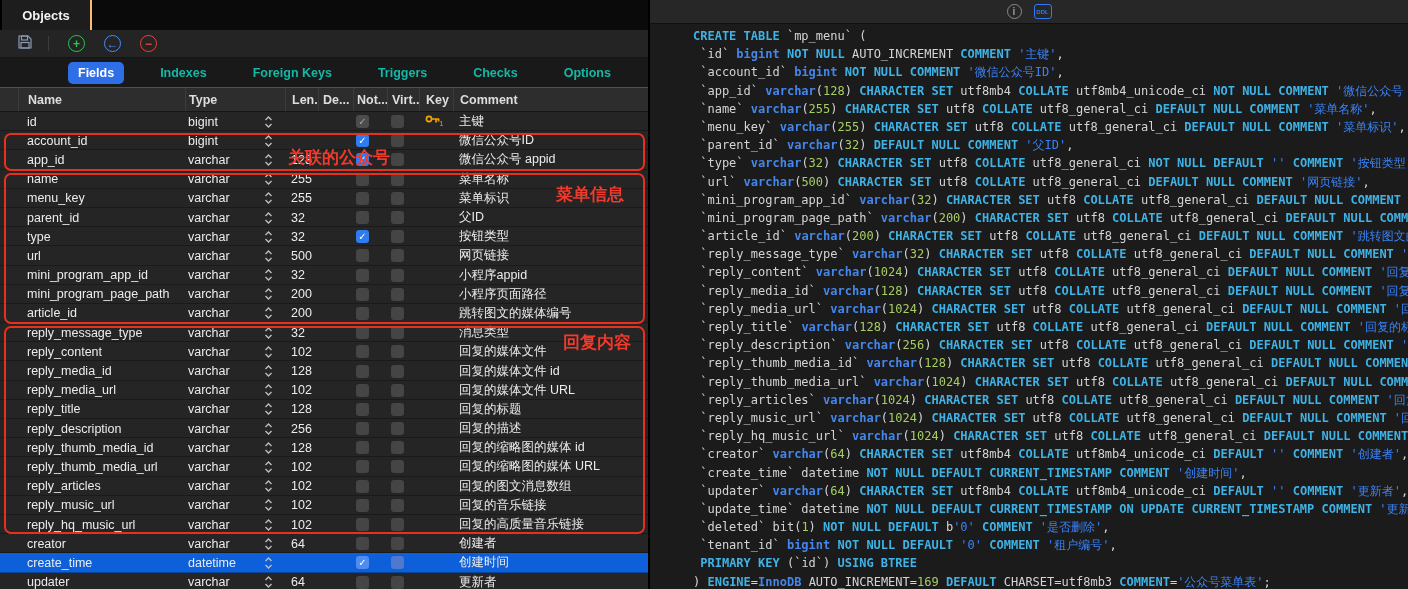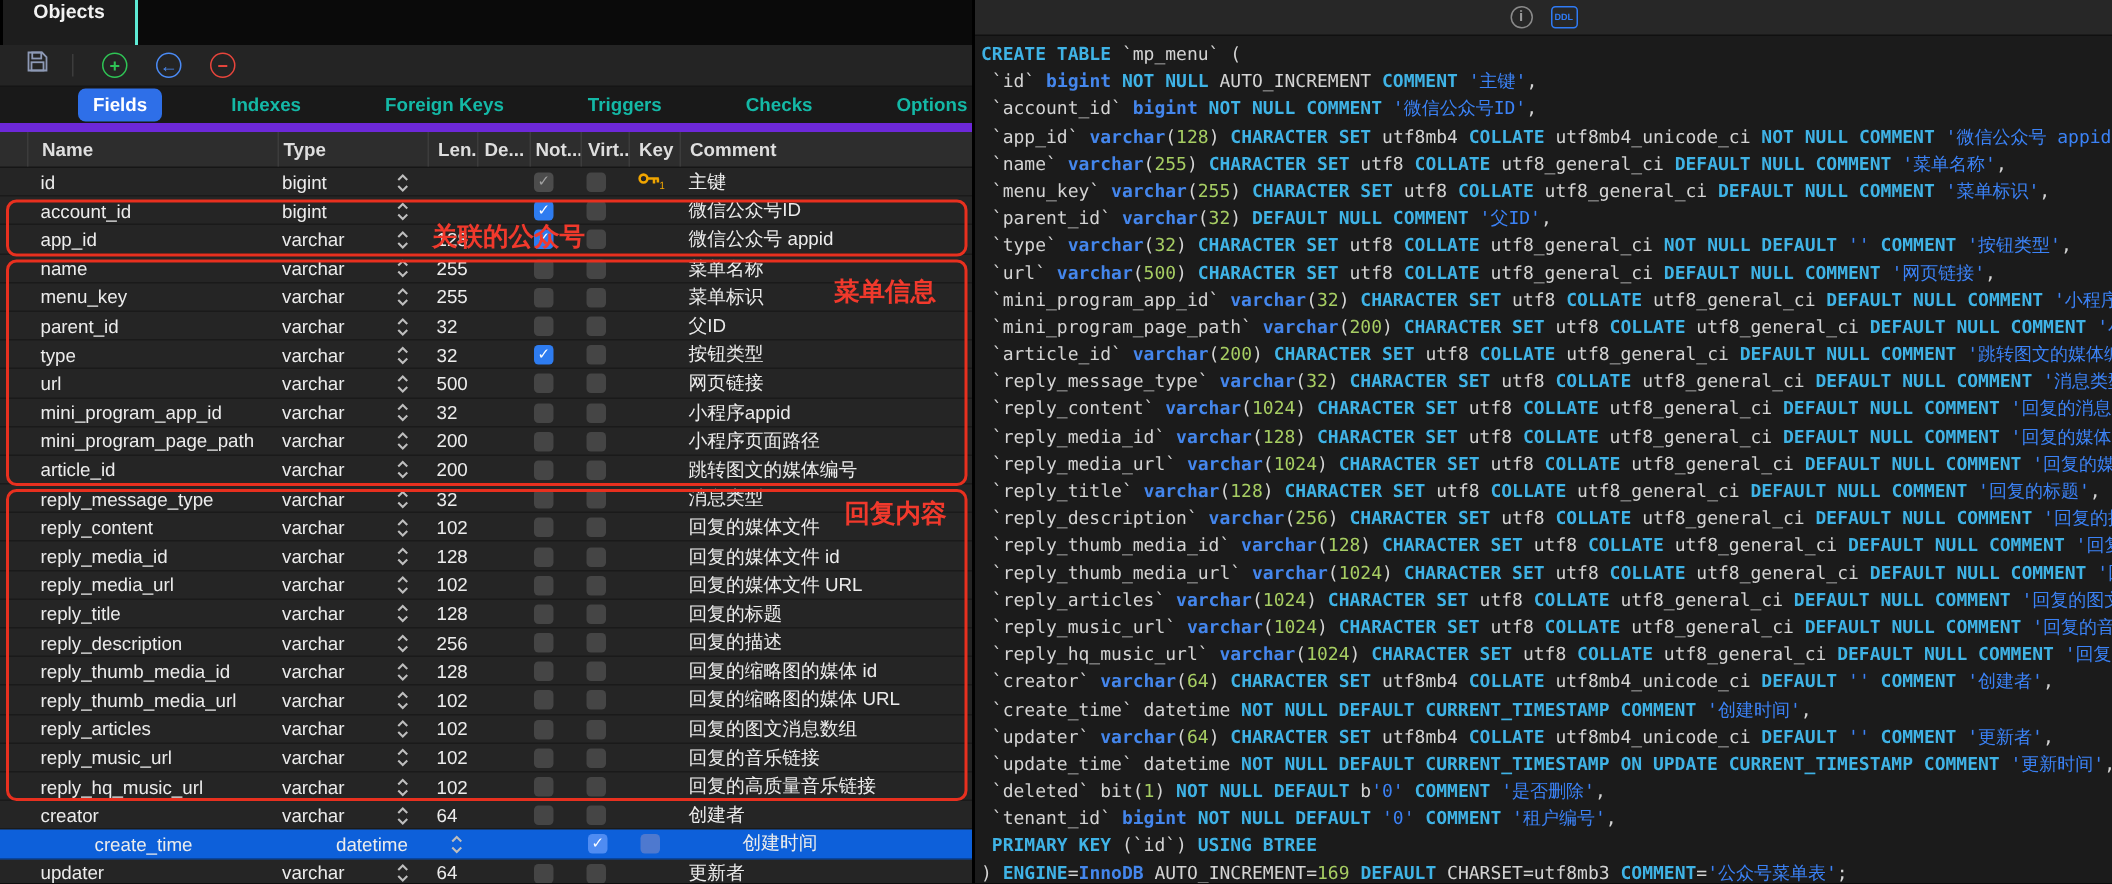--- a/index.html
+++ b/index.html
@@ -2,46 +2,46 @@
 <html><head>
 <meta charset="utf-8">
 <style>
   html,body{margin:0;padding:0;background:#000;}
   *{box-sizing:border-box;}
   .app{width:1408px;height:589px;display:flex;position:relative;overflow:hidden;
        font-family:"Liberation Sans",sans-serif;background:#1b1b1b;}
   
   .left{width:648px;height:589px;position:relative;background:#252525;flex:none;overflow:hidden;}
   .tabstrip{height:30px;background:#0a0a0a;display:flex;align-items:stretch;}
-  .wtab{display:flex;align-items:flex-start;background:#1d1d1d;border-right:2px solid #5eead4;color:#f2f2f2;
+  .wtab{display:flex;align-items:center;background:#1d1d1d;border-right:2px solid #fdba74;color:#f2f2f2;
         font-size:13px;font-weight:bold;cursor:pointer;}
   .wtab.objects{width:92px;justify-content:center;border-left:2px solid #000;}
   .wtab.active{width:222px;padding-left:26px;gap:9px;}
   .doc-ic{width:16px;height:16px;flex:none;display:inline-block;}
   .toolbar{height:28px;background:#242424;display:flex;align-items:center;border-bottom:1px solid #151515;}
   .tb-save{margin-left:16px;width:18px;height:18px;display:flex;align-items:center;justify-content:center;cursor:pointer;}
   .tb-sep{width:1px;height:15px;background:#3c3c3c;margin-left:14px;}
   .cbtn{width:17px;height:17px;border-radius:50%;border:1.5px solid;display:flex;align-items:center;
         justify-content:center;font-size:12px;line-height:1;margin-left:19px;cursor:pointer;font-weight:bold;}
   .cbtn.green{color:#2fc455;border-color:#2fc455;}
   .cbtn.blue{color:#4b8bf5;border-color:#4b8bf5;}
   .cbtn.red{color:#e8453c;border-color:#e8453c;}
-  .viewtabs{height:30px;background:#191919;display:flex;align-items:center;padding-left:52px;column-gap:36px;
-            border-bottom:6px solid #6d28d9;}
+  .viewtabs{height:30px;background:#191919;display:flex;align-items:center;padding-left:68px;column-gap:26px;
+            border-bottom:1px solid #6d28d9;}
   .vtab{font-size:12.5px;font-weight:600;color:#14b8a6;padding:4px 10px;border-radius:5px;cursor:pointer;white-space:nowrap;}
   .vtab.active{background:#2e6fe8;color:#fff;}
   
   .gridheader{height:24px;background:#2d2d2d;display:flex;align-items:center;border-bottom:1px solid #161616;}
   .gridheader .cell{font-size:12.5px;font-weight:600;color:#dedede;height:100%;display:flex;align-items:center;
                     border-left:1px solid #3c3c3c;white-space:nowrap;overflow:hidden;}
   .gridheader .c-gutter{border-left:none;}
   .gridbody{background:#252525;}
   .row{height:19.2px;display:flex;align-items:center;font-size:12.5px;color:#ececec;
        box-shadow:inset 0 -1px 0 rgba(0,0,0,0.28);cursor:default;justify-content:space-between;}
-  .row.selected{background:#0d60da;padding-left:36px;}
+  .row.selected{background:#0d60da;}
   .c-gutter{width:18px;flex:none;height:100%;}
   .c-name{width:167px;flex:none;padding-left:9px;white-space:nowrap;overflow:hidden;}
   .c-type{width:100px;flex:none;padding-left:3px;display:flex;align-items:center;white-space:nowrap;overflow:hidden;}
   .c-len{width:33px;flex:none;padding-left:6px;white-space:nowrap;overflow:hidden;}
   .c-de{width:35px;flex:none;padding-left:4px;white-space:nowrap;overflow:hidden;}
   .c-not{width:34px;flex:none;padding-left:3px;display:flex;align-items:center;}
   .c-virt{width:32px;flex:none;padding-left:4px;display:flex;align-items:center;}
   .c-key{width:34px;flex:none;padding-left:6px;display:flex;align-items:center;}
   .c-comment{flex:1;padding-left:6px;white-space:nowrap;overflow:hidden;}
   .stepper{margin-left:auto;margin-right:12px;display:flex;}
@@ -67,21 +67,21 @@
   .vdivider{width:2px;height:589px;background:#000;flex:none;}
   
   .right{flex:1;height:589px;background:#1b1b1b;overflow:hidden;display:flex;flex-direction:column;}
   .sqlheader{height:24px;background:#272727;display:flex;align-items:center;justify-content:center;gap:12px;
              border-bottom:1px solid #101010;flex:none;}
   .info-ic{width:15px;height:15px;border:1.5px solid #8a8a8a;border-radius:50%;color:#9a9a9a;font-size:10px;
            font-weight:bold;display:flex;align-items:center;justify-content:center;cursor:pointer;}
   .ddl-ic{width:18px;height:15px;border:1.5px solid #2f7bf6;border-radius:3px;color:#2f7bf6;font-size:6px;
           font-weight:bold;display:flex;align-items:center;justify-content:center;cursor:pointer;letter-spacing:0;}
   .code{flex:1;padding:3px 0 0 4px;font-family:"DejaVu Sans Mono",monospace;font-size:12px;line-height:18.2px;
-        color:#d4d4d4;white-space:pre;overflow:hidden;}
+        color:#d4d4d4;white-space:pre;overflow:hidden;margin-left:39px;}
   .line{height:18.2px;white-space:pre;}
   .tk-k{color:#3fb3e6;font-weight:bold;}
   .tk-t{color:#4486ec;font-weight:bold;}
   .tk-n{color:#a7ce63;}
   .tk-s{color:#3b82f6;}
   .tk-p{color:#d4d4d4;}
 </style>
 </head>
 <body>
 

